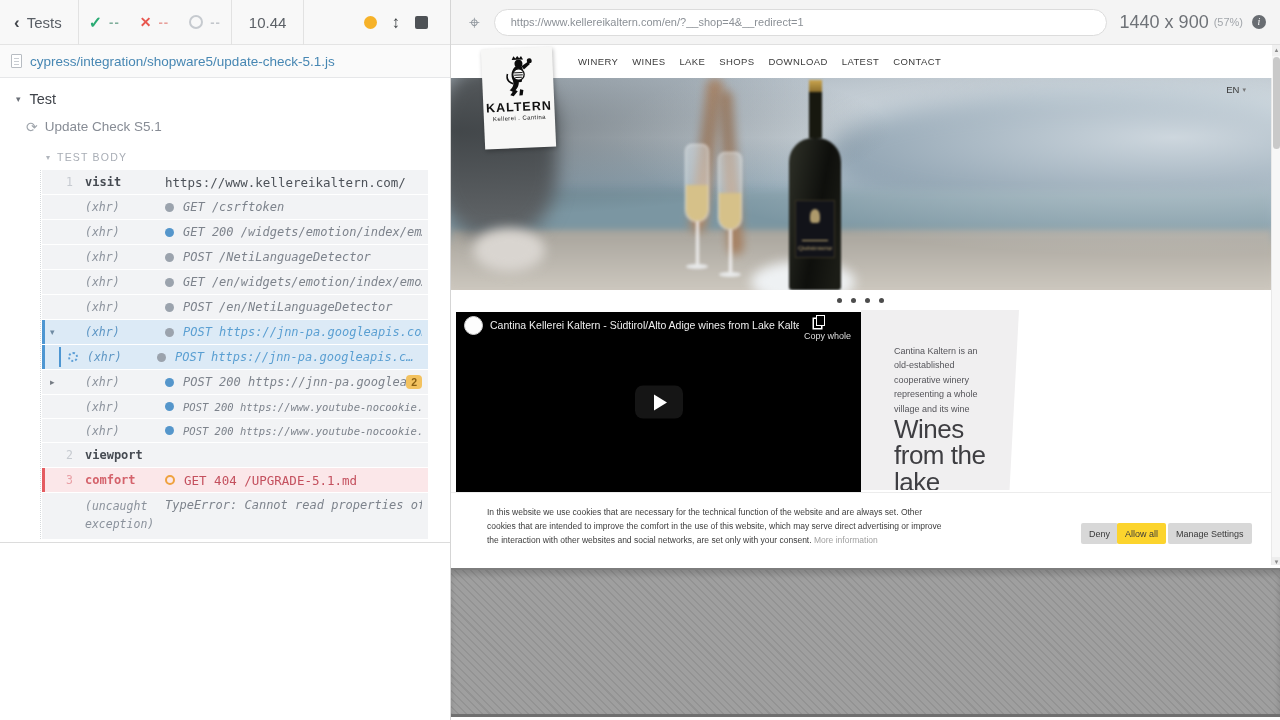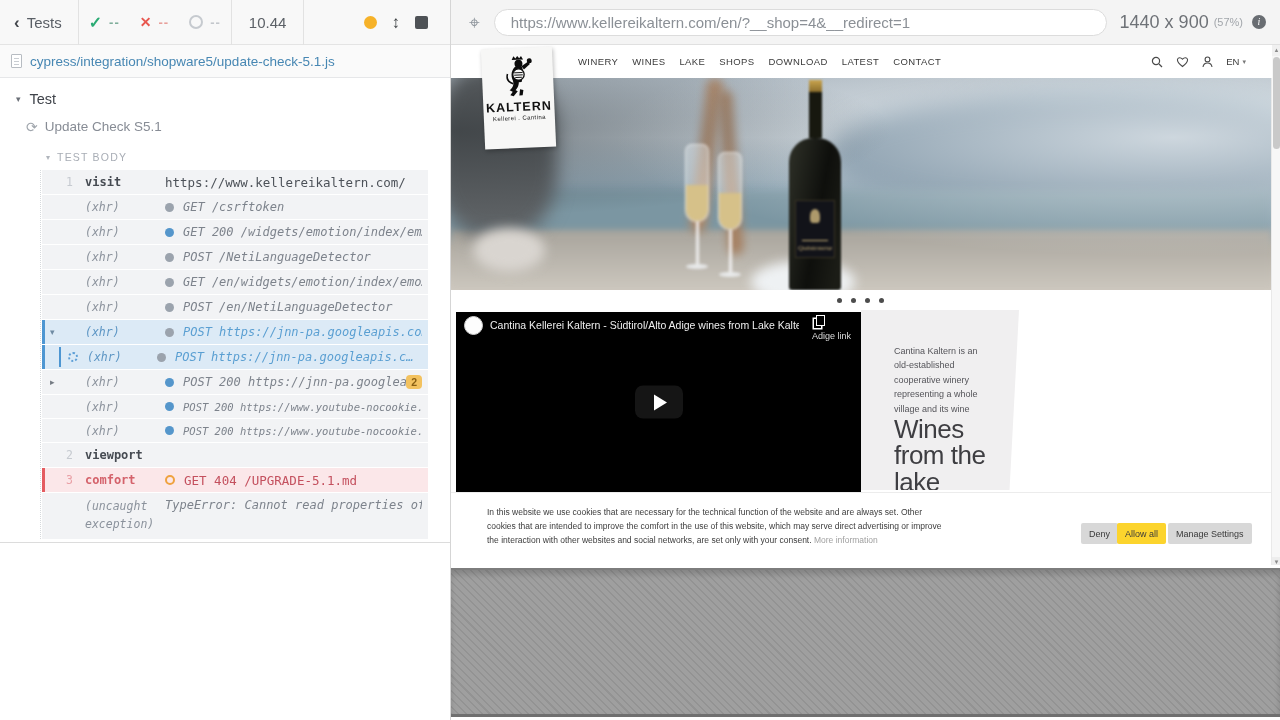--- a/index.html
+++ b/index.html
@@ -88,37 +88,37 @@
   .badge { margin-left:auto; background:#f3c25f; color:#8a5f12; font-size:10.5px;
            font-weight:bold; border-radius:4px; padding:1px 5px; flex:none; }
 
   
   #browserbar { position:absolute; left:450px; top:0; width:830px; height:45px;
                 background:#f4f4f4; border-bottom:1px solid #e0e0e0;
                 display:flex; align-items:center; border-left:1px solid #d9d9d9; }
   #crosshair { font-size:19px; color:#8e959c; margin-left:18px; line-height:1; }
   #url-pill { flex:1; height:27px; margin-left:14px; background:#fff;
               border:1px solid #dcdcdc; border-radius:14px; line-height:25px;
-              padding-left:16px; font-size:15px; color:#8b9096;
+              padding-left:16px; font-size:11px; color:#8b9096;
               white-space:nowrap; overflow:hidden; }
   #vp-size { margin-left:13px; font-size:18px; color:#6e7277; white-space:nowrap; }
   #vp-zoom { margin-left:5px; font-size:11px; color:#a2a6ab;text-align:center; }
   #info-icon { width:14px; height:14px; border-radius:50%; background:#696d72; color:#fff;
                font-size:10px; font-family:"Liberation Serif",serif; font-style:italic;
                text-align:center; line-height:14px; margin:0 14px 0 9px; flex:none; }
 
   
   #site { position:absolute; left:451px; top:45px; width:821px; height:520px;
           background:#fff; overflow:hidden; }
   #site-header { position:absolute; left:0; top:0; width:100%; height:33px; background:#fff; z-index:5; }
   #nav-items { position:absolute; left:127px; top:0; height:33px; display:flex;
                align-items:center; gap:14px; }
   .nav-item { font-size:9.5px; color:#3a3a3a; letter-spacing:0.4px; cursor:pointer; }
   #hdr-icons { position:absolute; right:26px; top:0; height:33px; display:flex;
-               align-items:center; gap:13px; }
+               align-items:center; gap:13px;flex-direction:column; }
   #hdr-icons svg { display:block; }
   #lang-sel { font-size:9.5px; color:#3a3a3a; display:flex; align-items:center; gap:3px; cursor:pointer; }
   #lang-sel .dn { font-size:7px; color:#777; }
 
   #logo-box { position:absolute; left:32px; top:3px; width:71px; height:100px;
               background:#f7f7f6; z-index:6; transform:rotate(-2.5deg);
               box-shadow:1px 2px 4px rgba(0,0,0,0.25);
               display:flex; flex-direction:column; align-items:center; padding-top:7px; }
   #logo-title { font-size:12.5px; font-weight:bold; letter-spacing:1px; color:#111; margin-top:3px; }
   #logo-sub { font-size:6px; color:#222; letter-spacing:0.4px; margin-top:1px; }
@@ -462,21 +462,21 @@
         <span class="cdot"></span>
         <span class="cdot"></span>
       </div>
   </div>
 
   <div id="video">
     <div id="vid-grad"></div>
     <div id="vid-avatar"></div>
     <div id="vid-title">Cantina Kellerei Kaltern - Südtirol/Alto Adige wines from Lake Kaltern</div>
     <div id="copy-icon"></div>
-    <div id="copy-link">Adige link</div>
+    <div id="copy-link">Copy whole</div>
     <div id="play-btn">
         <div id="play-tri"></div>
       </div>
   </div>
 
   <div id="feature">
     <div id="feature-body">Cantina Kaltern is an old-established cooperative winery representing a whole village and its wine</div>
     <div id="feature-heading">Wines from the lake</div>
   </div>
 

